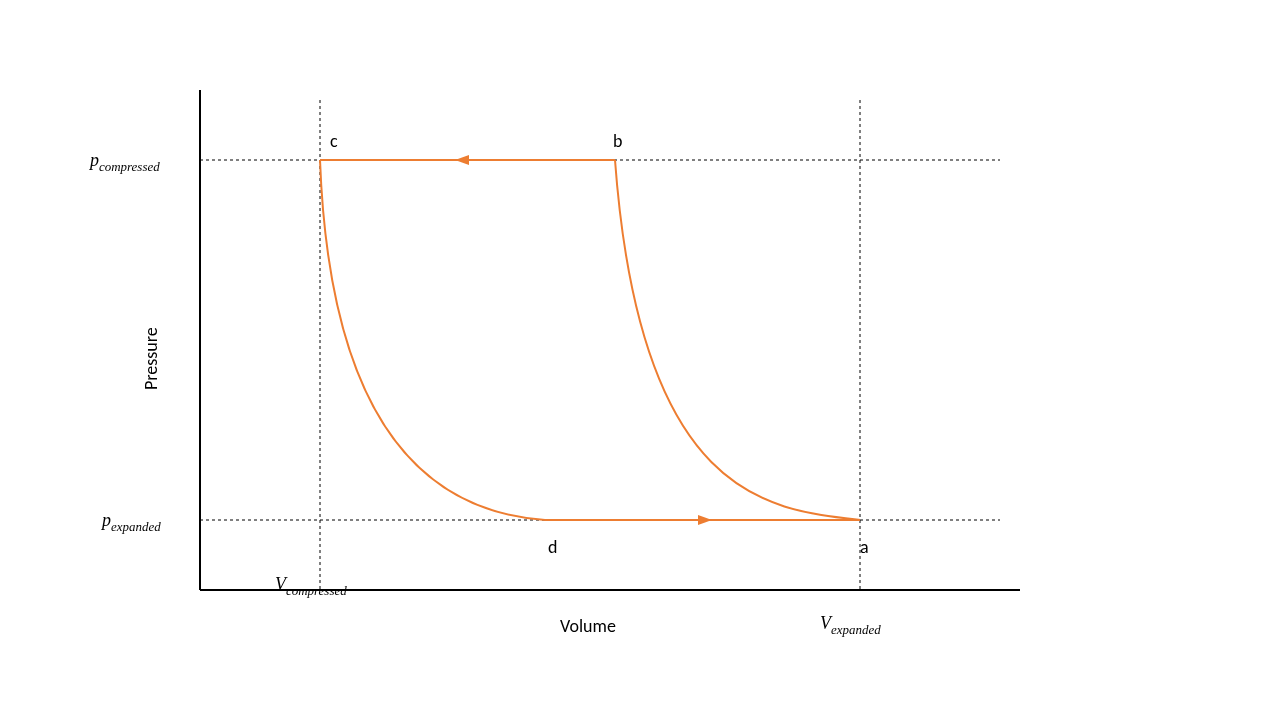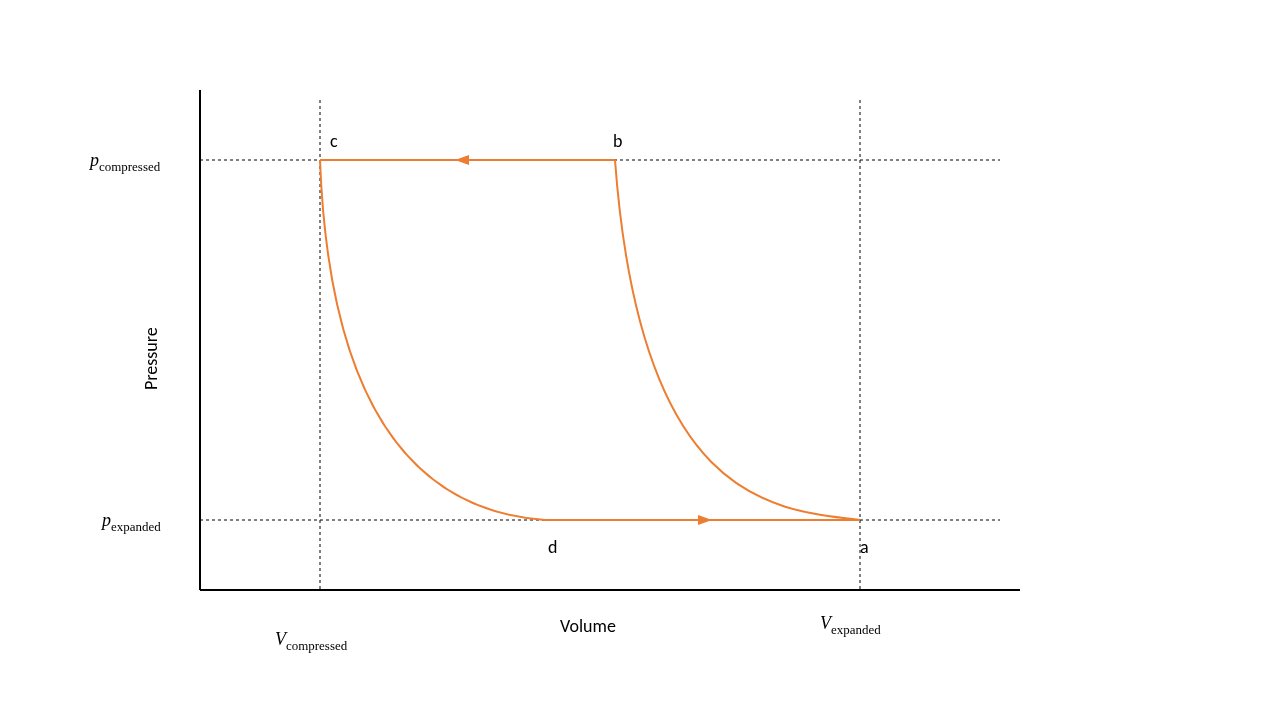--- a/index.html
+++ b/index.html
@@ -4,21 +4,21 @@
 <style>
   html,body{margin:0;padding:0;width:1280px;height:720px;background:#fff;font-family:"Times New Roman",serif;color:#000}
   .stage{position:absolute;left:0;top:0;width:1280px;height:720px}
   svg{position:absolute;left:0;top:0}
   .axis{stroke:#000;stroke-width:2;fill:none}
   .dash{stroke:#000;stroke-width:1;stroke-dasharray:3 3;fill:none}
   .curve{stroke:#ED7D31;stroke-width:2;fill:none}
   .arrowhead{fill:#ED7D31}
   .lbl{position:absolute;font-size:18px;white-space:nowrap}
   .ital{font-style:italic;font-family:'Cambria Math','Times New Roman',serif}
-  .sub{font-size:0.72em;vertical-align:sub}
+  .sub{font-style:italic;font-size:0.72em;vertical-align:sub}
   .ylab{transform:rotate(-90deg);transform-origin:left top}
   .sans{font-family:Calibri,Arial,sans-serif}
 </style>
 </head>
 <body>
 
 <div class="stage">
   <svg width="1280" height="720">
 
     <line class="axis" x1="200" y1="90" x2="200" y2="590"></line>
@@ -43,21 +43,21 @@
   <div class="lbl sans" style="left:560px;top:615px">Volume</div>
   <div class="lbl ylab sans" style="left:140px;top:390px">Pressure</div>
 
   <div class="lbl" style="left:90px;top:150px">
     <span class="ital">p</span><span class="sub">compressed</span>
   </div>
   <div class="lbl" style="left:102px;top:510px">
     <span class="ital">p</span><span class="sub">expanded</span>
   </div>
 
-  <div class="lbl" style="left:275px;top:629px">
+  <div class="lbl" style="left:275px;top:574px">
     <span class="ital">V</span><span class="sub">compressed</span>
   </div>
   <div class="lbl" style="left:820px;top:613px">
     <span class="ital">V</span><span class="sub">expanded</span>
   </div>
 
   <div class="lbl sans" style="left:860px;top:536px">a</div>
   <div class="lbl sans" style="left:613px;top:130px">b</div>
   <div class="lbl sans" style="left:330px;top:130px">c</div>
   <div class="lbl sans" style="left:548px;top:536px">d</div>

